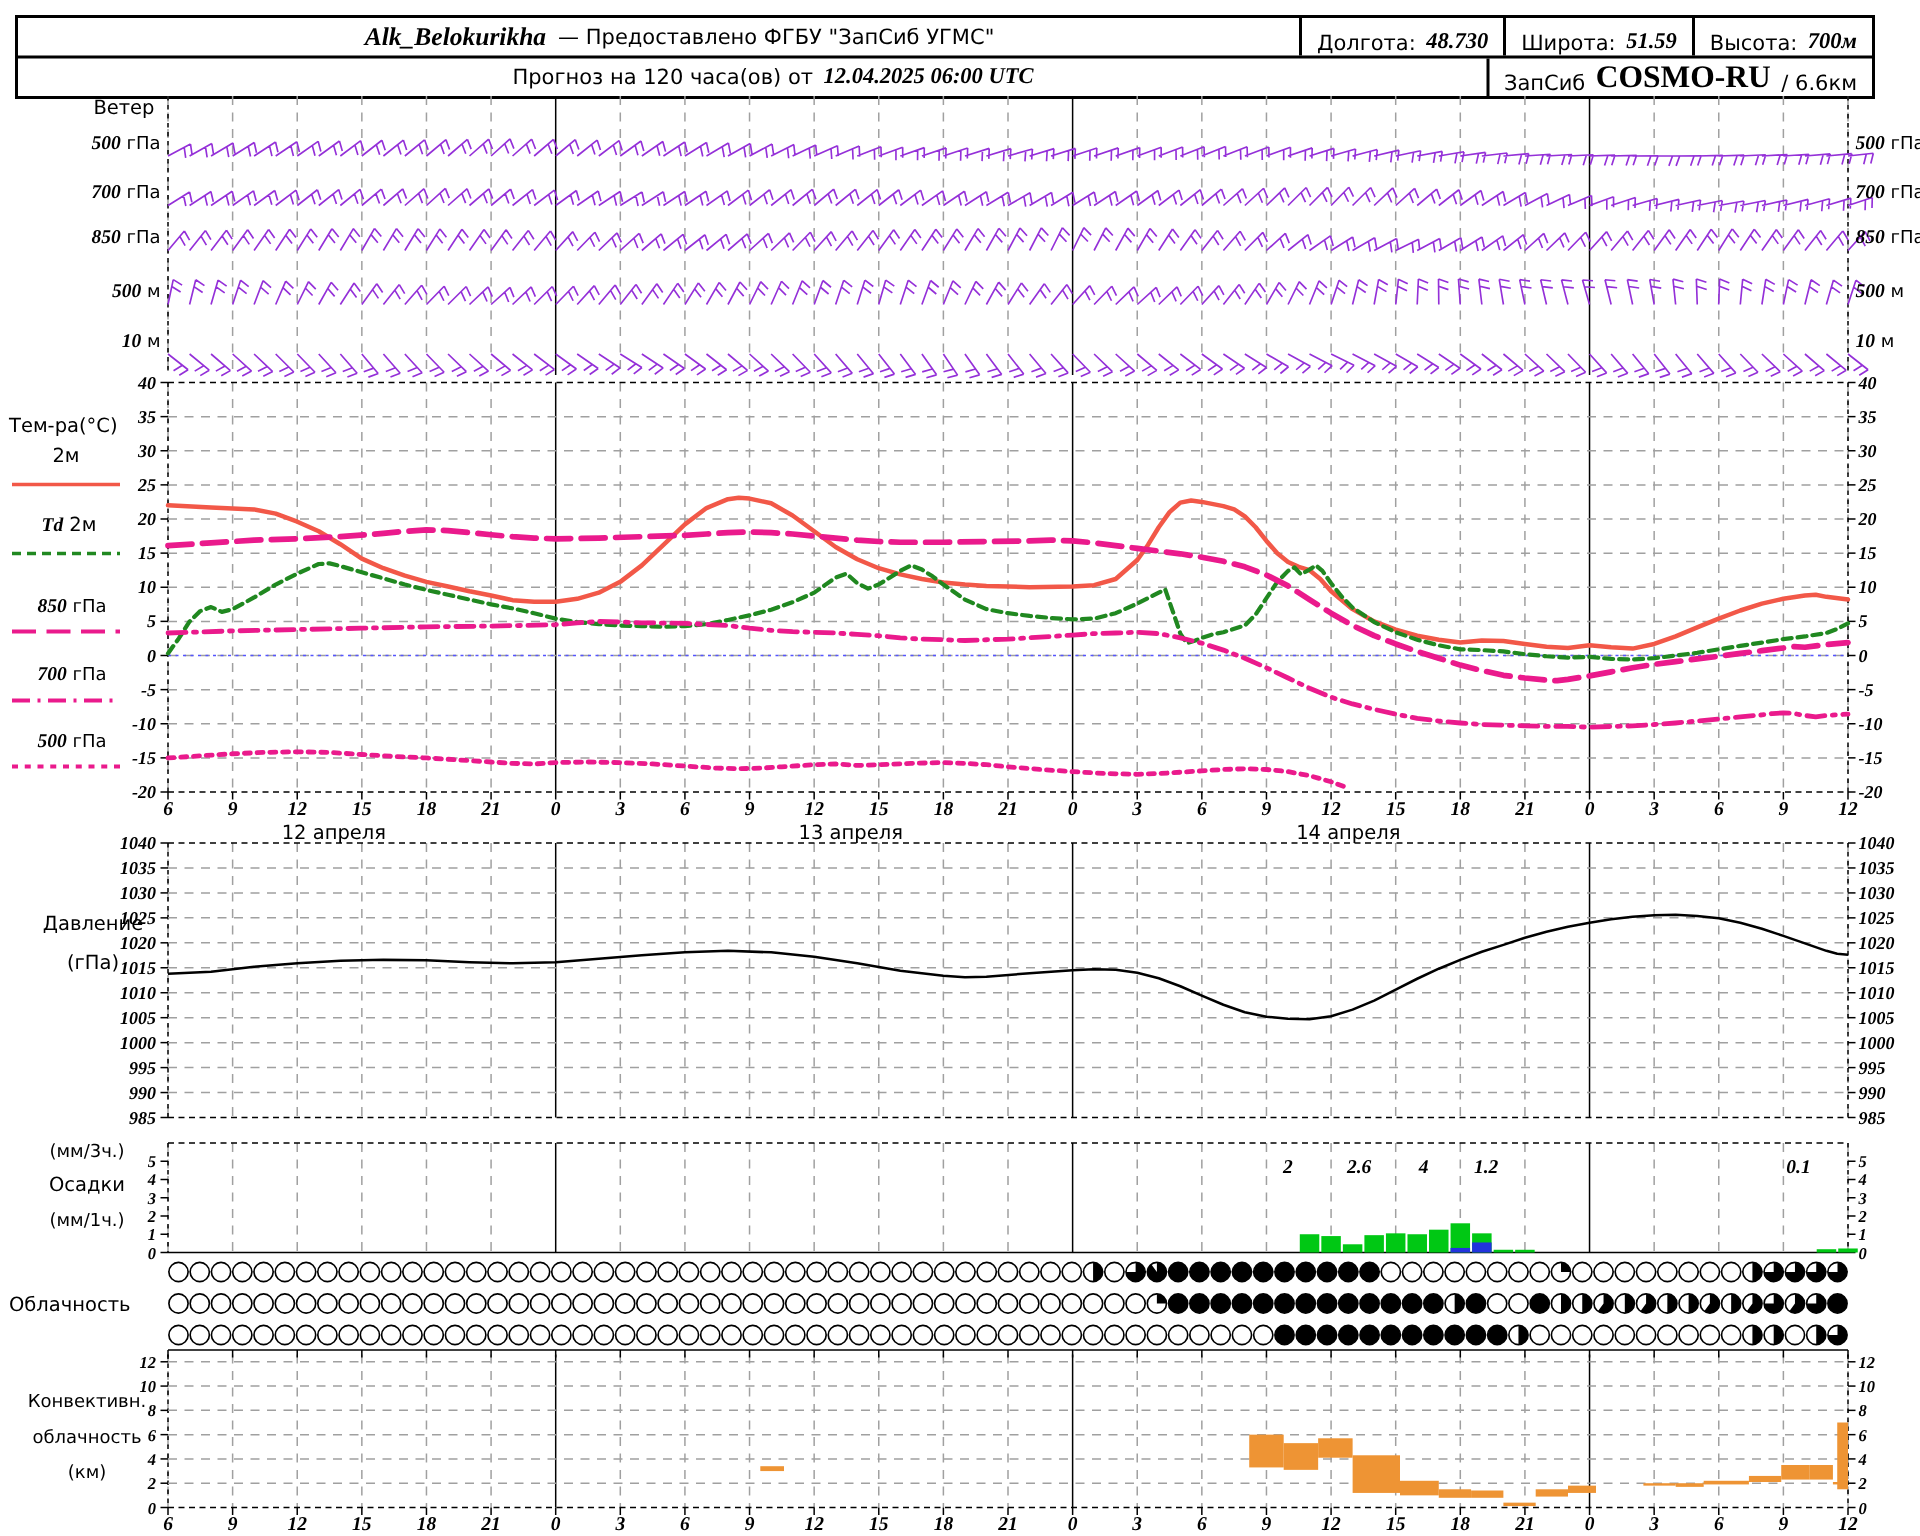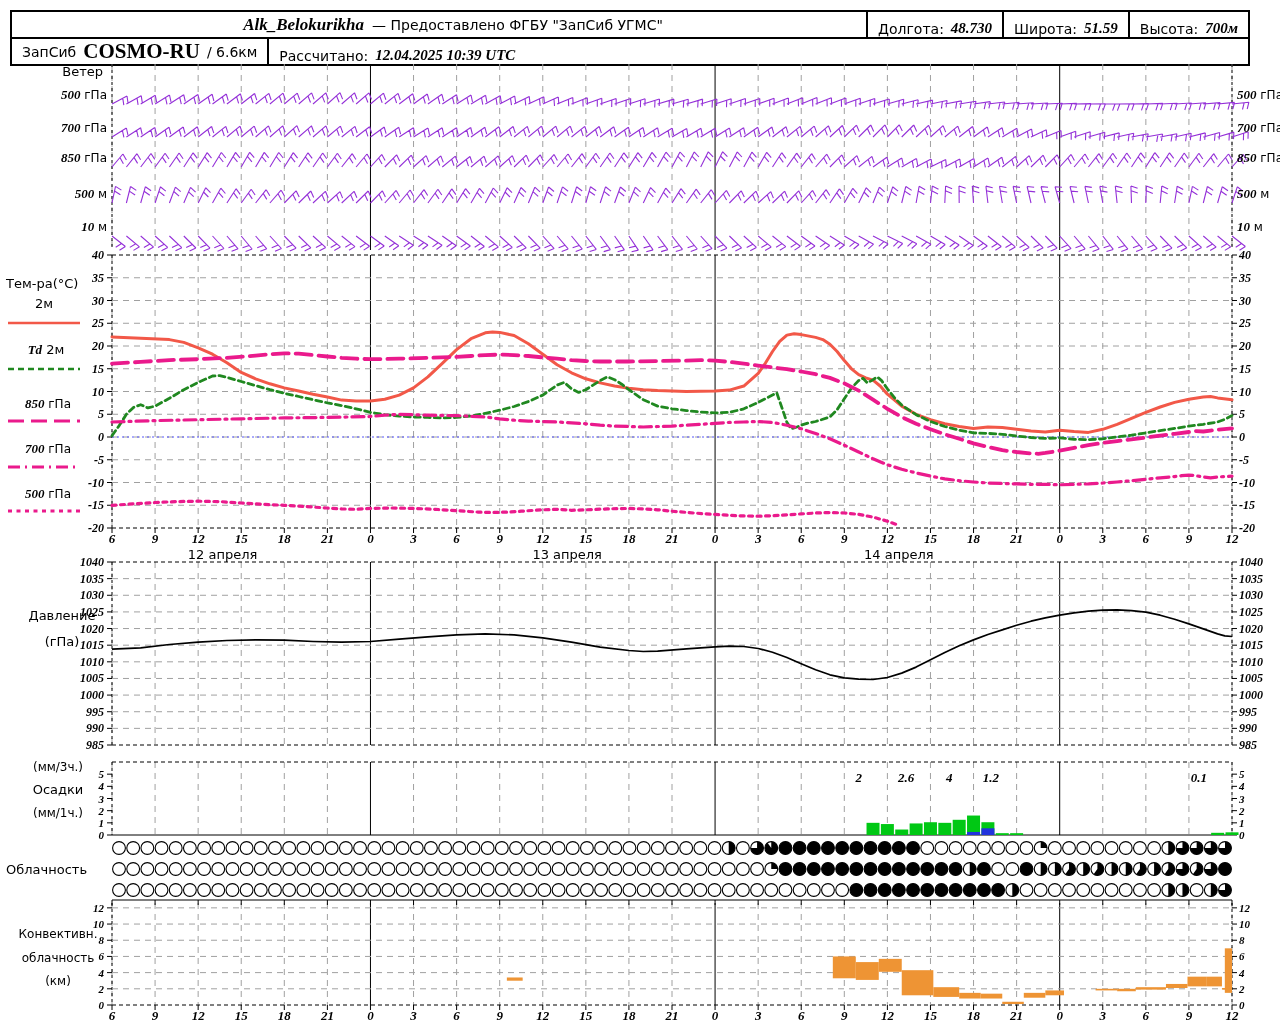--- a/index.html
+++ b/index.html
@@ -34,28 +34,28 @@
       <div class="hcell">
         <span class="plain">Широта:</span>
         <span class="val">51.59</span>
       </div>
       <div class="hcell">
         <span class="plain">Высота:</span>
         <span class="val">700м</span>
       </div>
     </div>
     <div class="hrow">
+      <div class="hcell grow">
+        <span class="plain">Прогноз на 120 часа(ов) от</span>
+        <span class="val">12.04.2025 06:00 UTC</span>
+      </div>
       <div class="hcell">
         <span class="plain">ЗапСиб</span>
         <span class="modelname">COSMO-RU</span>
         <span class="plain">/ 6.6км</span>
-      </div>
-      <div class="hcell">
-        <span class="plain">Рассчитано:</span>
-        <span class="val">12.04.2025 10:39 UTC</span>
       </div>
     </div>
   </div>
   <svg id="meteogram" width="1280" height="1024" viewBox="0 0 1280 1024">
       <g>
         <line x1="112" y1="64" x2="112" y2="250" stroke="#a0a0a0" stroke-width="1" stroke-dasharray="6 5"></line>
         <line x1="112" y1="255" x2="112" y2="528" stroke="#a0a0a0" stroke-width="1" stroke-dasharray="6 5"></line>
         <line x1="112" y1="562" x2="112" y2="745" stroke="#a0a0a0" stroke-width="1" stroke-dasharray="6 5"></line>
         <line x1="112" y1="762" x2="112" y2="835" stroke="#a0a0a0" stroke-width="1" stroke-dasharray="6 5"></line>
         <line x1="112" y1="903" x2="112" y2="1005" stroke="#a0a0a0" stroke-width="1" stroke-dasharray="6 5"></line>

